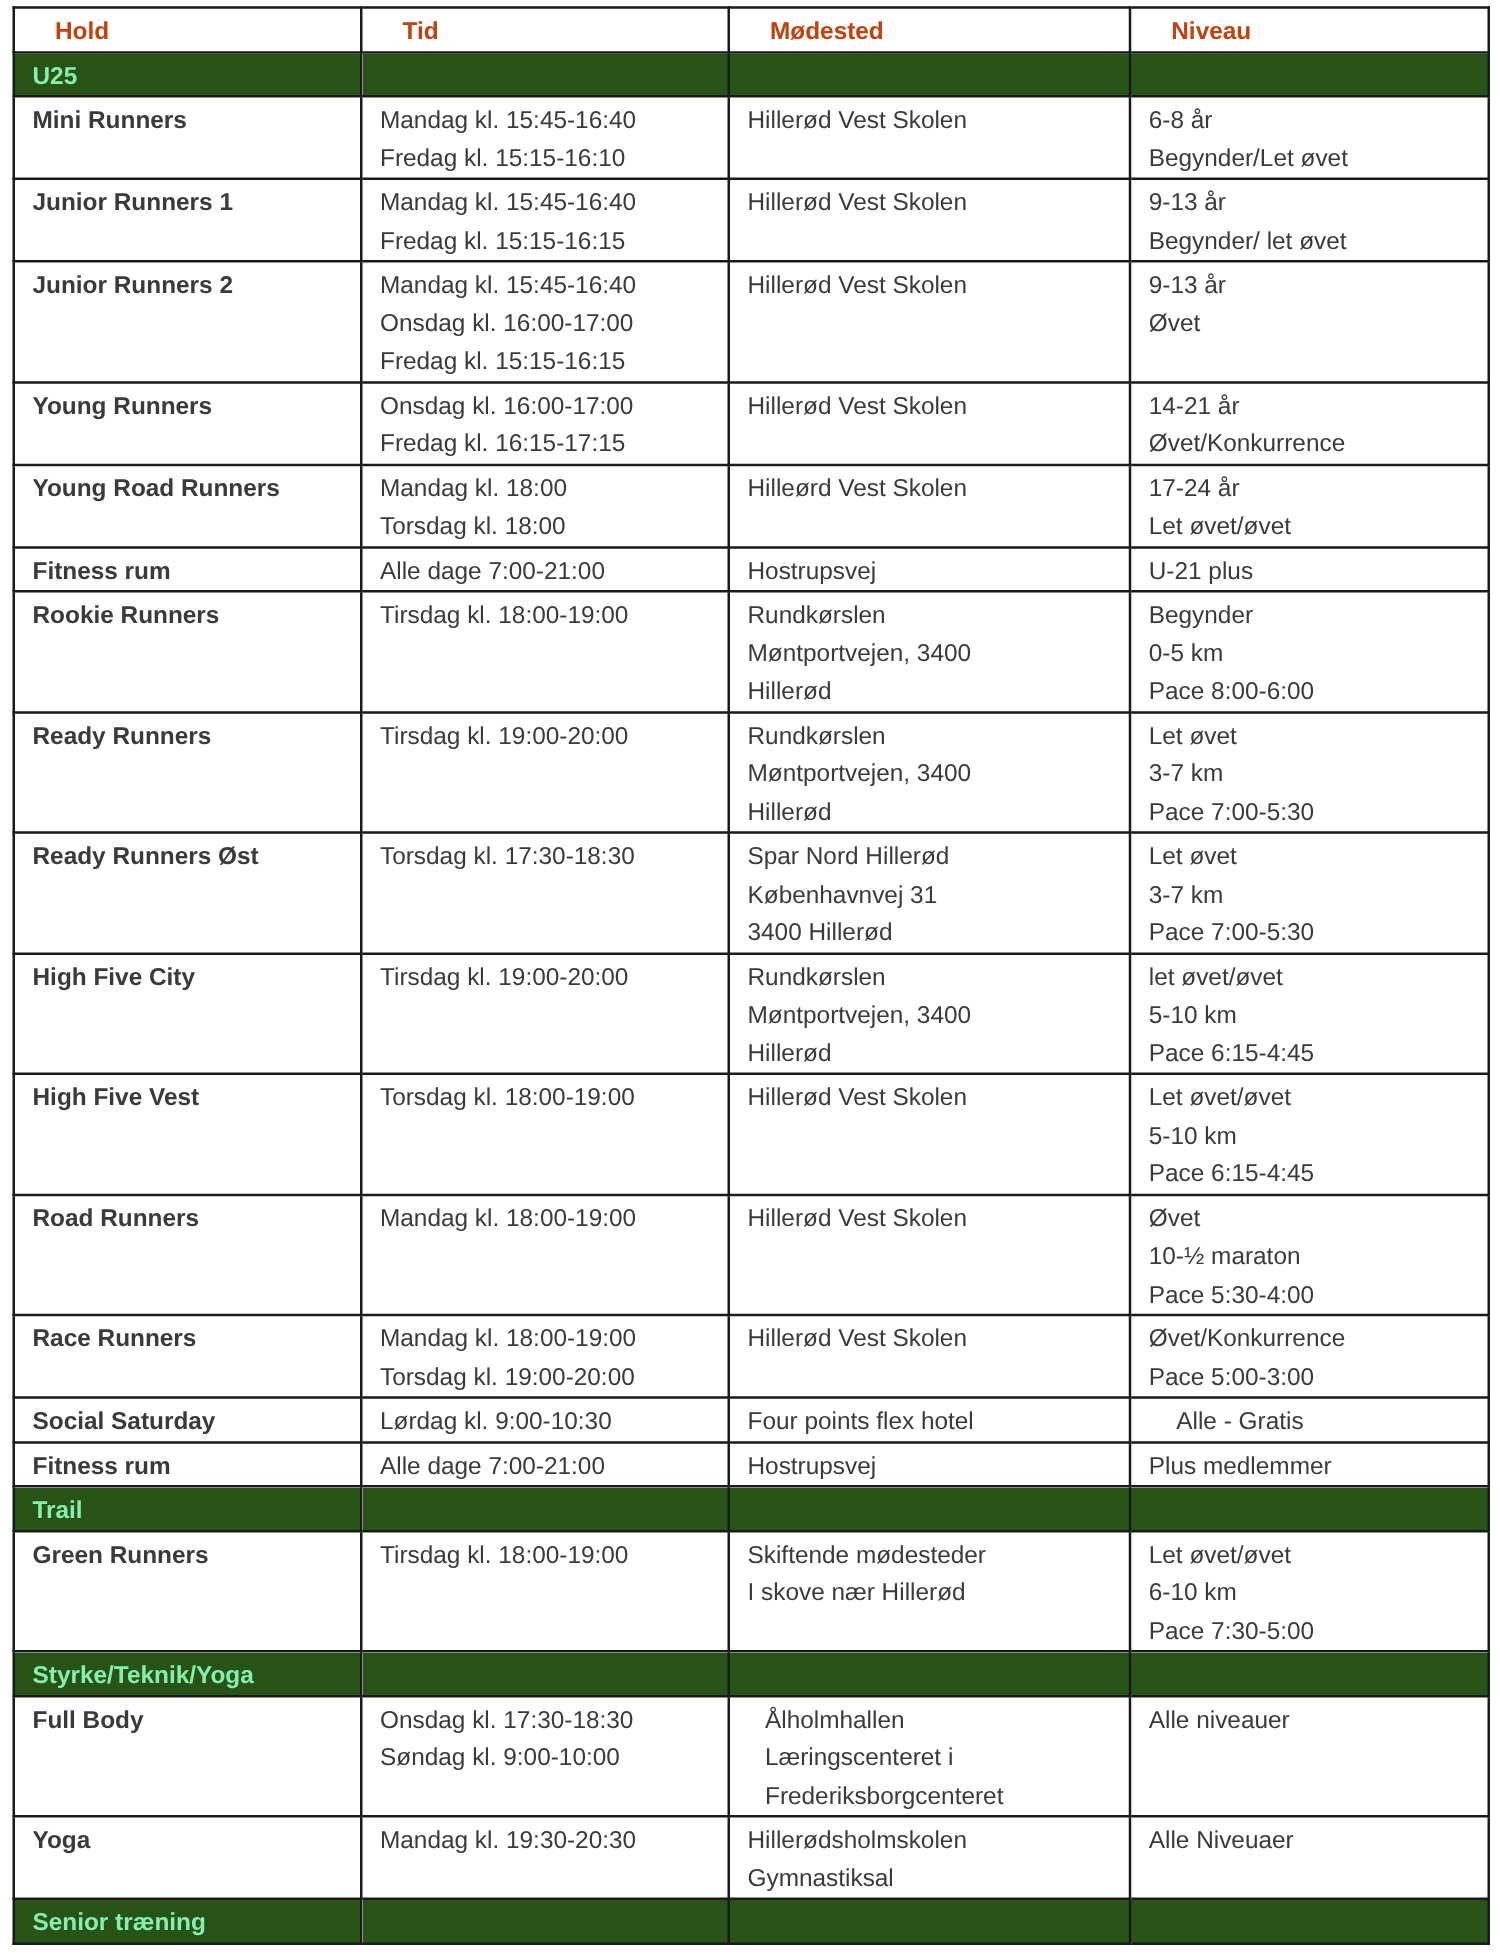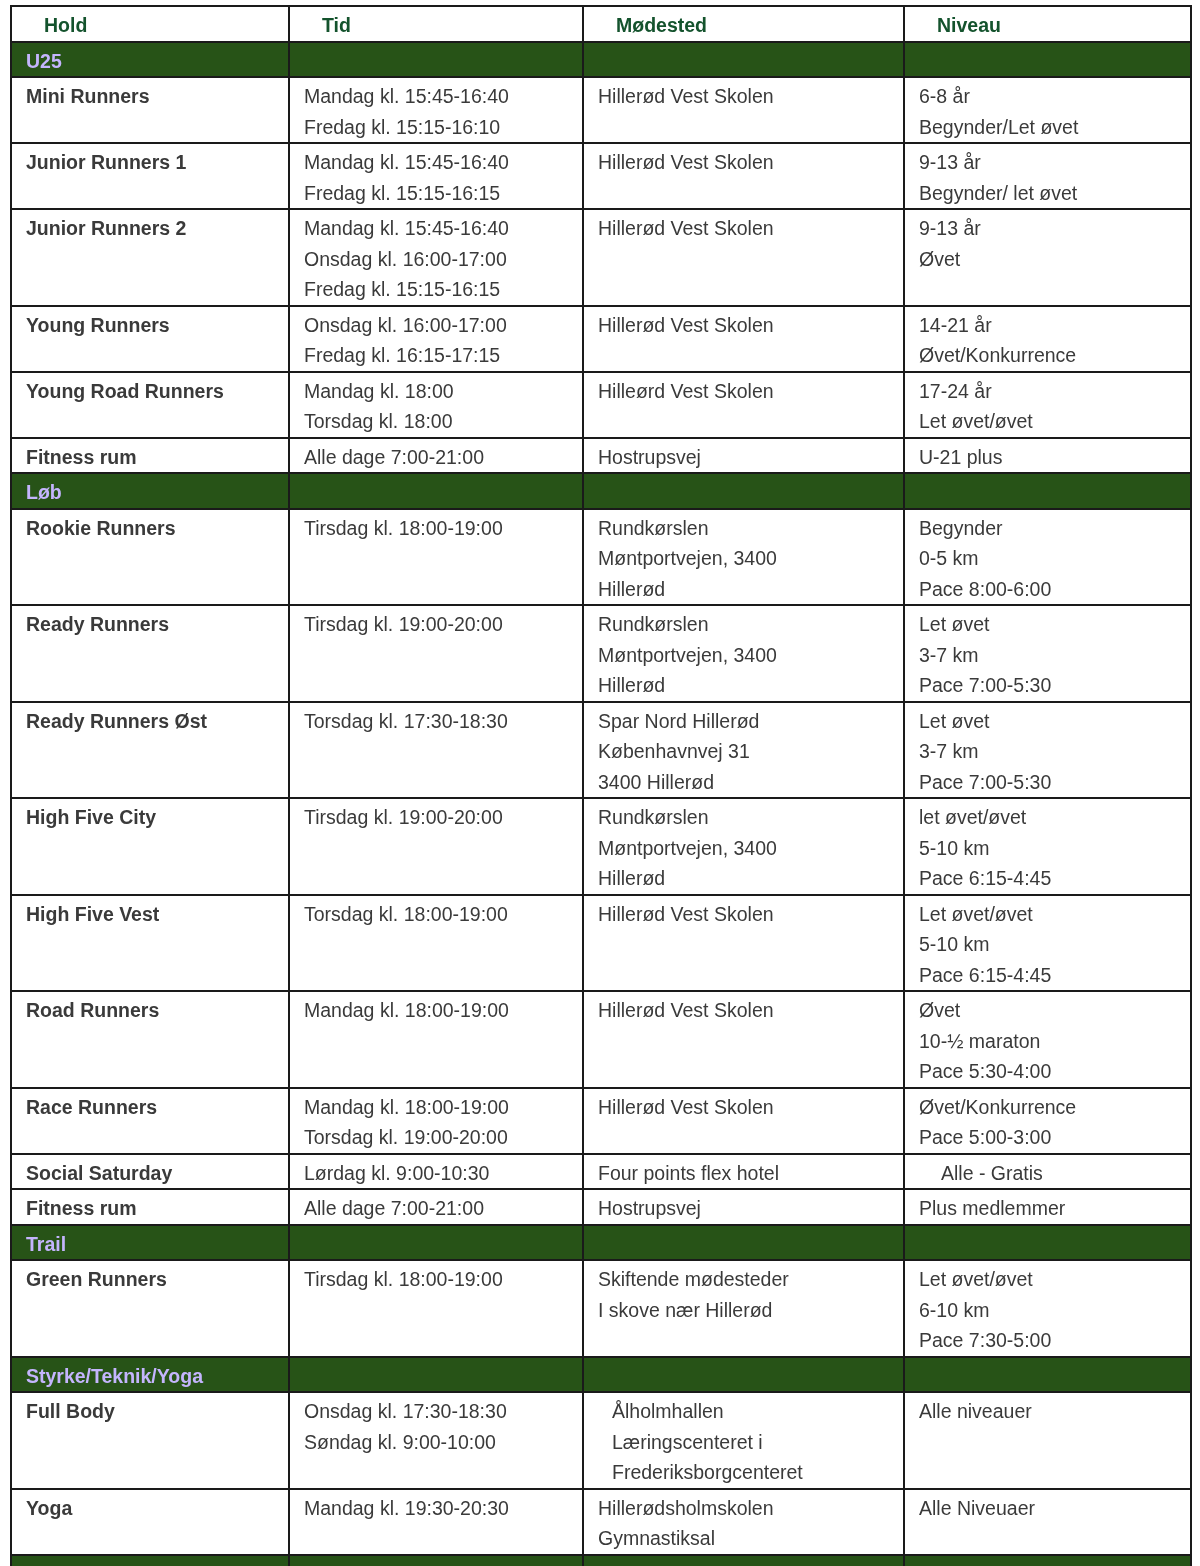--- a/index.html
+++ b/index.html
@@ -8,22 +8,22 @@
   table.schedule {
     position: absolute; left: 10px; top: 5px; width: 1180px;
     border-collapse: collapse; table-layout: fixed;
   }
   table.schedule td {
     border: 2px solid #1a1a1a; vertical-align: top;
     padding: 3px 14px 0 14px; font-size: 19.5px; line-height: 30.5px;
     color: #3a3a3a; overflow: hidden; white-space: nowrap;
   }
   col.c1 { width: 278px; } col.c2 { width: 294px; } col.c3 { width: 321px; } col.c4 { width: 287px; }
-  tr.header td { font-weight: bold; color: #14532d; height: 26px; padding-left: 32px; }
-  tr.section td { background: #275317; color: #c4b5fd; font-weight: bold; height: 26px; }
+  tr.header td { font-weight: bold; color: #c2410c; height: 26px; padding-left: 32px; }
+  tr.section td { background: #275317; color: #86efac; font-weight: bold; height: 26px; }
   td.hold { font-weight: bold; color: #1a1a1a; margin-top: 16px; }
   .line { display: block; }
 </style>
 </head>
 <body>
 
 <table class="schedule">
   <colgroup>
       <col class="c1">
       <col class="c2">
@@ -131,26 +131,20 @@
         <td style="height: 25px;">
           <span class="line">Alle dage 7:00-21:00</span>
         </td>
         <td style="height: 25px;">
           <span class="line">Hostrupsvej</span>
         </td>
         <td style="height: 25px;">
           <span class="line">U-21 plus</span>
         </td>
       </tr>
-      <tr class="section">
-        <td>Løb</td>
-        <td></td>
-        <td></td>
-        <td></td>
-      </tr>
       <tr>
         <td class="hold" style="height: 85px;">
           <span class="line">Rookie Runners</span>
         </td>
         <td style="height: 85px;">
           <span class="line">Tirsdag kl. 18:00-19:00</span>
         </td>
         <td style="height: 85px;">
           <span class="line">Rundkørslen</span>
           <span class="line">Møntportvejen, 3400</span>

